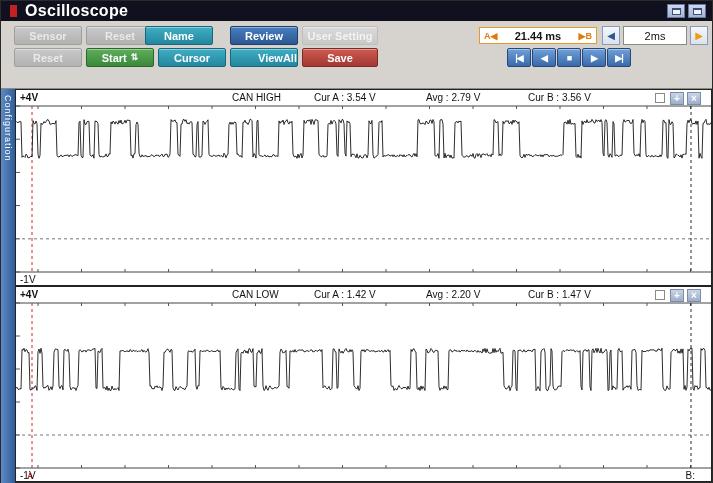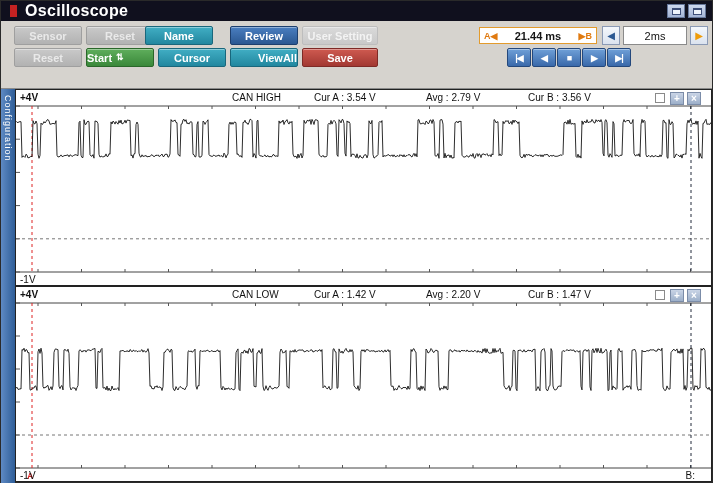--- a/index.html
+++ b/index.html
@@ -16,21 +16,21 @@
   .tb-btn .pane{width:9px;height:7px;border:1px solid #3d4d77;border-top-width:2px;background:#eef3fb;}
 
   
   .toolbar{position:absolute;left:0;top:20px;width:100%;height:68px;background:#d6d3ce;border-bottom:1px solid #8a8a8a;}
   .btn{position:absolute;width:68px;height:19px;border-radius:2px;color:#fff;font-size:11px;font-weight:bold;text-align:center;line-height:18px;border:1px solid rgba(0,0,0,.35);box-shadow:inset 0 1px 0 rgba(255,255,255,.4);cursor:pointer;}
   .r1{top:5px;} .r2{top:27px;}
   .btn.gray{background:linear-gradient(#c9c9c9,#b2b2b2);color:#e9e9e9;border-color:#9f9f9f;}
   .btn.pale{background:linear-gradient(#dadada,#c9c9c9);color:#f3f3f3;border-color:#bdbdbd;width:76px;}
   .btn.teal{background:linear-gradient(#41aec4,#22879f);border-color:#19677c;}
   .btn.blue{background:linear-gradient(#4a7ec0,#2b5892);border-color:#1d3f6e;}
-  .btn.green{background:linear-gradient(#5fae5c,#3a883a);border-color:#2a672a;display:flex;align-items:center;gap:4px;}
+  .btn.green{background:linear-gradient(#5fae5c,#3a883a);border-color:#2a672a;display:flex;align-items:center;justify-content:center;gap:4px;}
   .btn.green .spin{font-size:9px;line-height:9px;}
   .btn.red{background:linear-gradient(#cf5a50,#a23832);border-color:#7e2a26;width:76px;}
 
   .timebox{position:absolute;left:478px;top:6px;width:118px;height:17px;background:#fff;border:1px solid #e39b2d;display:flex;align-items:center;justify-content:space-between;padding:0 4px;}
   .t-orange{color:#e07a10;font-weight:bold;font-size:9px;}
   .t-val{font-weight:bold;font-size:11px;color:#151515;}
   .arrowbtn{position:absolute;top:5px;width:18px;height:19px;background:linear-gradient(#f4f7fc,#dbe3ef);border:1px solid #8b9ab5;text-align:center;line-height:18px;font-size:10px;cursor:pointer;}
   .arrowbtn.prev{left:601px;color:#2b5892;}
   .arrowbtn.next{left:689px;color:#ef9c0a;}
   .timebase{position:absolute;left:622px;top:5px;width:64px;height:19px;background:#fff;border:1px solid #8a8a8a;text-align:center;line-height:18px;font-size:11px;color:#111;cursor:pointer;}

